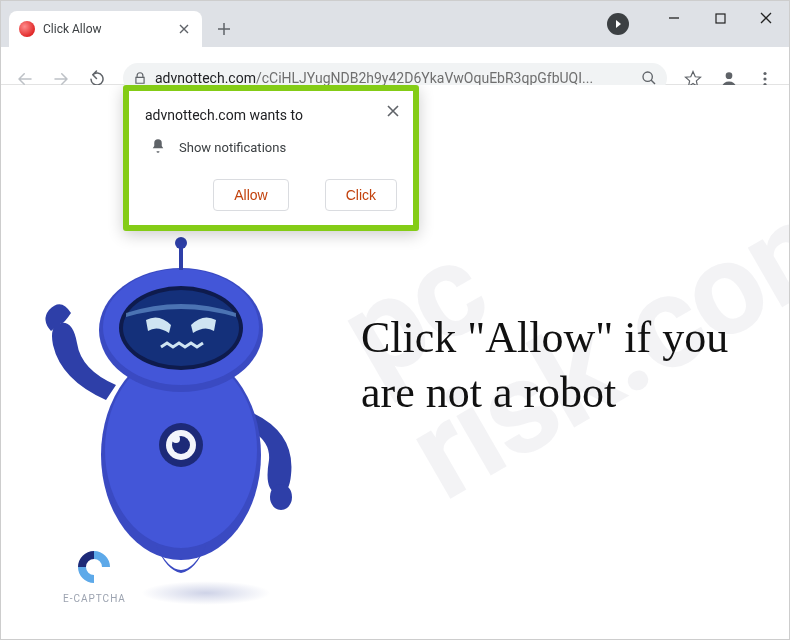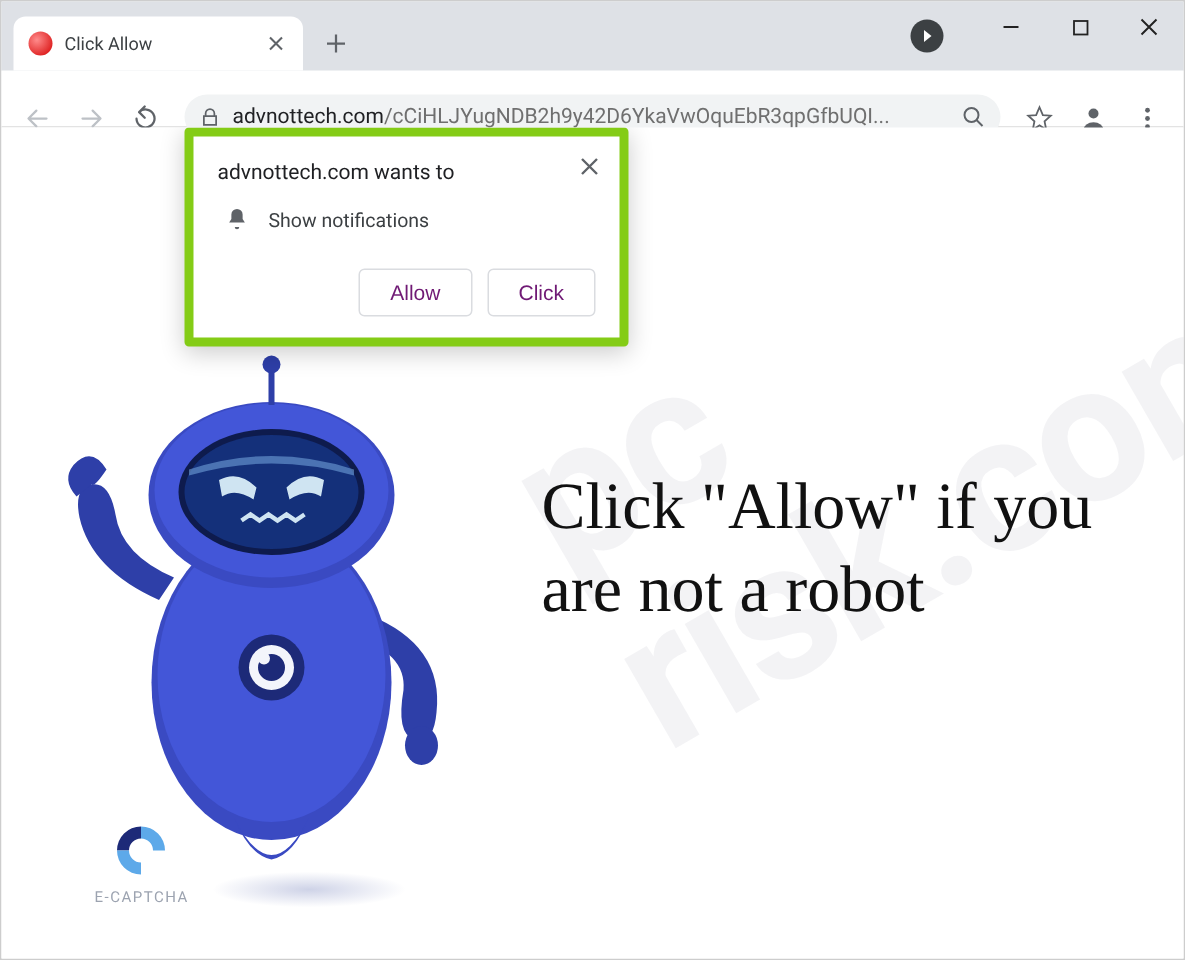--- a/index.html
+++ b/index.html
@@ -254,25 +254,26 @@
 .bell-icon { width: 18px; height: 18px; color: #5f6368; }
 .permission-label { font-size: 13px; color: #3c4043; }
 .permission-actions {
   display: flex;
   justify-content: flex-end;
   gap: 10px;
 }
 .permission-btn {
   border: 1px solid #dadce0;
   background: #fff;
-  color: #701a75;
+  color: #c2410c;
   font-size: 14px;
   padding: 7px 20px;
   border-radius: 4px;
   cursor: pointer;
+  margin-left: 26px;
 }
 .shadow-ellipse {
   position: absolute;
   left: 110px;
   bottom: 10px;
   width: 130px;
   height: 24px;
   background: radial-gradient(ellipse, rgba(60,78,160,0.25), rgba(60,78,160,0) 70%);
   border-radius: 50%;
 }

